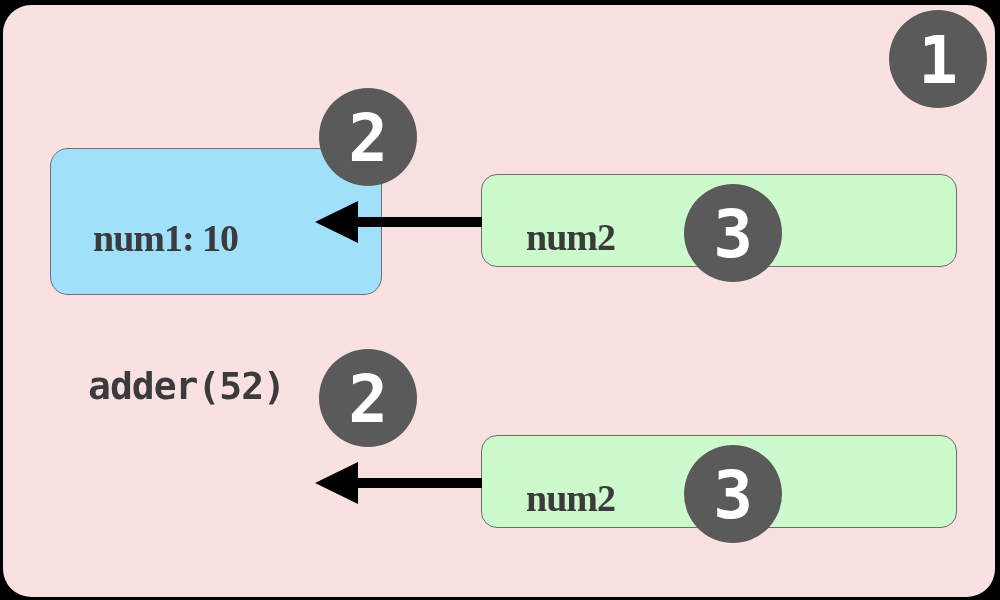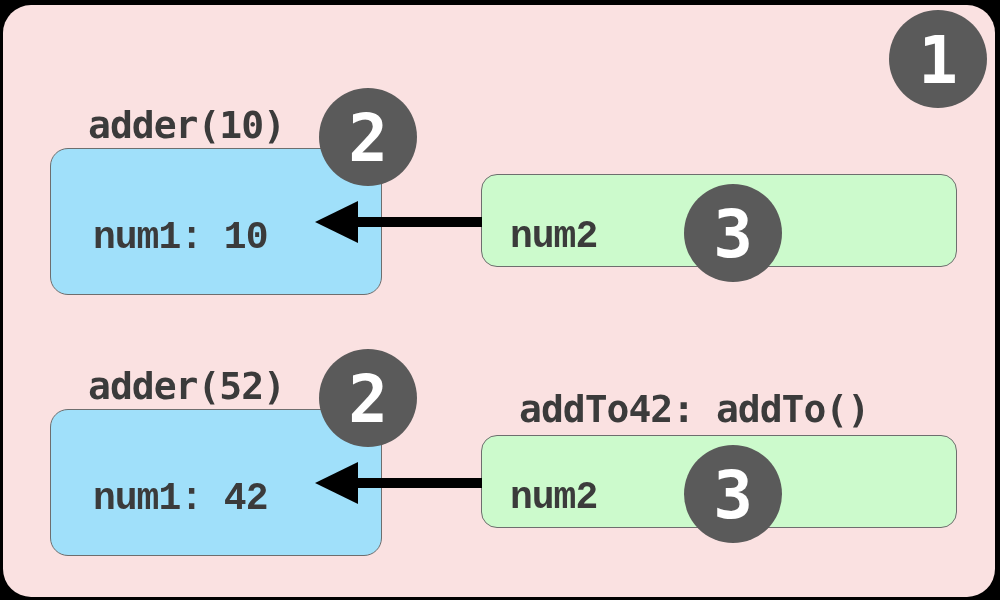--- a/index.html
+++ b/index.html
@@ -73,30 +73,30 @@
     height: 93px;
     background: var(--function-green, #ccfacc);
     border: 1.5px solid var(--box-border, #6e6e6e);
     border-radius: 16px;
     box-sizing: border-box;
     display: flex;
     align-items: center;
   }
 
   .box-text {
-    font-family: Liberation Mono, monospace;
+    font-family: Liberation Serif, serif;
     font-weight: 700;
     font-size: 38px;
     color: var(--text-dark, #3b3b3b);
     white-space: nowrap;
     letter-spacing: -1px;
     margin-top: 32px;
   }
   .closure-box .box-text { padding-left: 42px; }
-  .func-box .box-text { padding-left: 28px; }
+  .func-box .box-text { padding-left: 44px; }
 
   .badge {
     position: absolute;
     width: 98px;
     height: 98px;
     border-radius: 50%;
     background: var(--badge-gray, #5a5a5a);
     display: flex;
     align-items: center;
     justify-content: center;
@@ -138,21 +138,20 @@
 
 <div class="stage">
 
   <div class="panel"></div>
 
   <div class="badge badge-one">
     <span class="badge-num">1</span>
   </div>
 
   <section class="group" style="top:0;">
-    <div class="mono-label call-label">adder(10)</div>
 
     <div class="closure-box">
       <span class="box-text">num1: 10</span>
     </div>
 
     <div class="badge badge-two">
       <span class="badge-num">2</span>
     </div>
 
 
@@ -164,29 +163,25 @@
       <span class="badge-num">3</span>
     </div>
 
     <div class="arrow-shaft"></div>
     <div class="arrow-head"></div>
   </section>
 
   <section class="group" style="top:261px;">
     <div class="mono-label call-label">adder(52)</div>
 
-    <div class="closure-box">
-      <span class="box-text">num1: 42</span>
-    </div>
 
     <div class="badge badge-two">
       <span class="badge-num">2</span>
     </div>
 
-    <div class="mono-label func-label">addTo42: addTo()</div>
 
     <div class="func-box">
       <span class="box-text">num2</span>
     </div>
 
     <div class="badge badge-three">
       <span class="badge-num">3</span>
     </div>
 
     <div class="arrow-shaft"></div>

